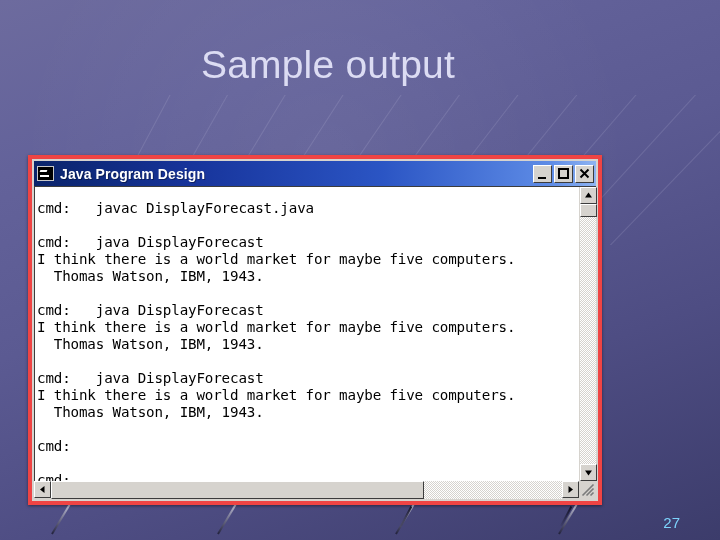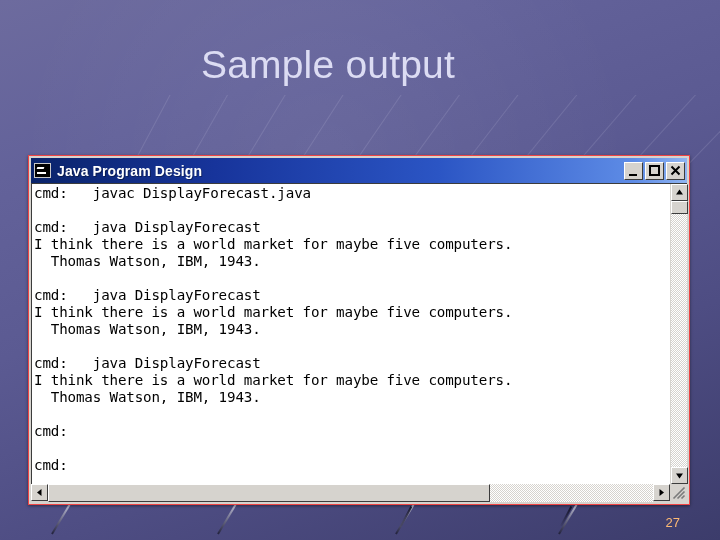--- a/index.html
+++ b/index.html
@@ -76,24 +76,24 @@
     color: #dcdcf3;
     letter-spacing: .2px;
     white-space: nowrap;
   }
 
   
   #console-window {
     position: absolute;
     left: 28px;
     top: 155px;
-    width: 662px;
+    width: 574px;
     height: 350px;
     background: #d6d3ce;
-    border: 1px solid #ef4444;
+    border: 4px solid #ef4444;
     box-shadow: 0 1px 3px rgba(0,0,0,.45);
     box-sizing: border-box;
     padding: 2px;
   }
   #window-inner {
     width: 100%;
     height: 100%;
     background: #d6d3ce;
     box-sizing: border-box;
     display: flex;
@@ -166,21 +166,21 @@
     min-height: 0;
     border-top: 1px solid #3c3c3c;
     border-left: 1px solid #3c3c3c;
     box-sizing: border-box;
     background: #ffffff;
   }
   #console-text {
     flex: 1 1 auto;
     background: #ffffff;
     overflow: hidden;
-    padding: 1px 0 0 2px;
+    padding: 13px 0 0 2px;
     box-sizing: border-box;
   }
   .cline {
     font-family: "DejaVu Sans Mono", "Liberation Mono", monospace;
     font-size: 14.2px;
     line-height: 17px;
     color: #000000;
     white-space: pre;
     letter-spacing: -0.15px;
     height: 17px;
@@ -252,22 +252,22 @@
     flex: 0 0 17px;
     background: #d6d3ce;
     position: relative;
   }
 
   
   #page-number {
     position: absolute;
     right: 40px;
     bottom: 10px;
-    color: #fdba74;
-    font-size: 13px;
+    color: #7dd3fc;
+    font-size: 15px;
     line-height: 14px;
     margin-left: 21px;
   }
 </style>
 </head>
 <body>
 
 <div id="slide-bg">
   <div id="bg-grid">
       <div class="gl" style="left: 90px; top: 150px; width: 230px; transform: rotate(-62deg);"></div>

